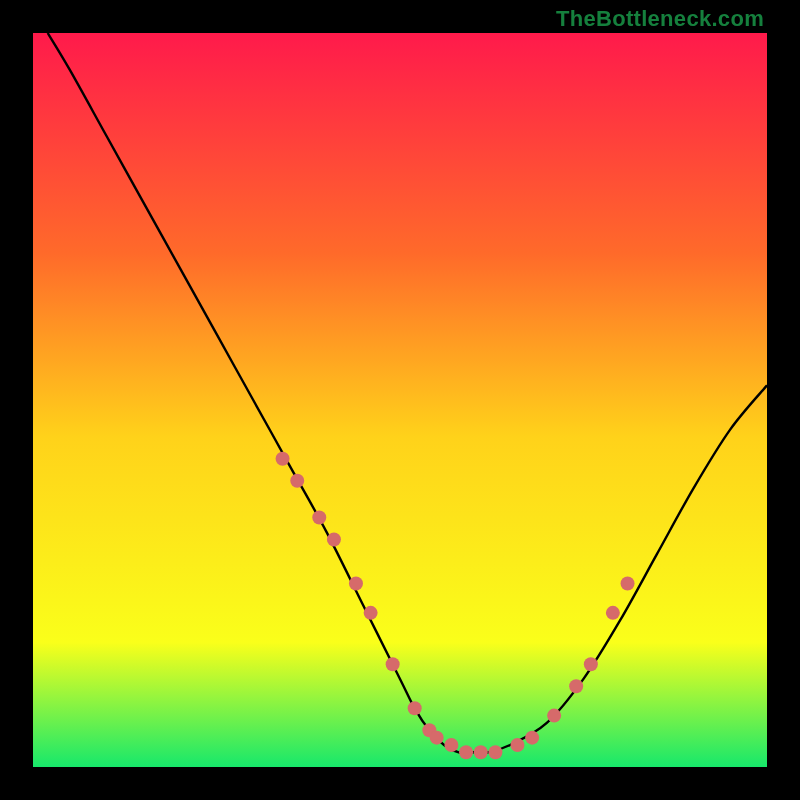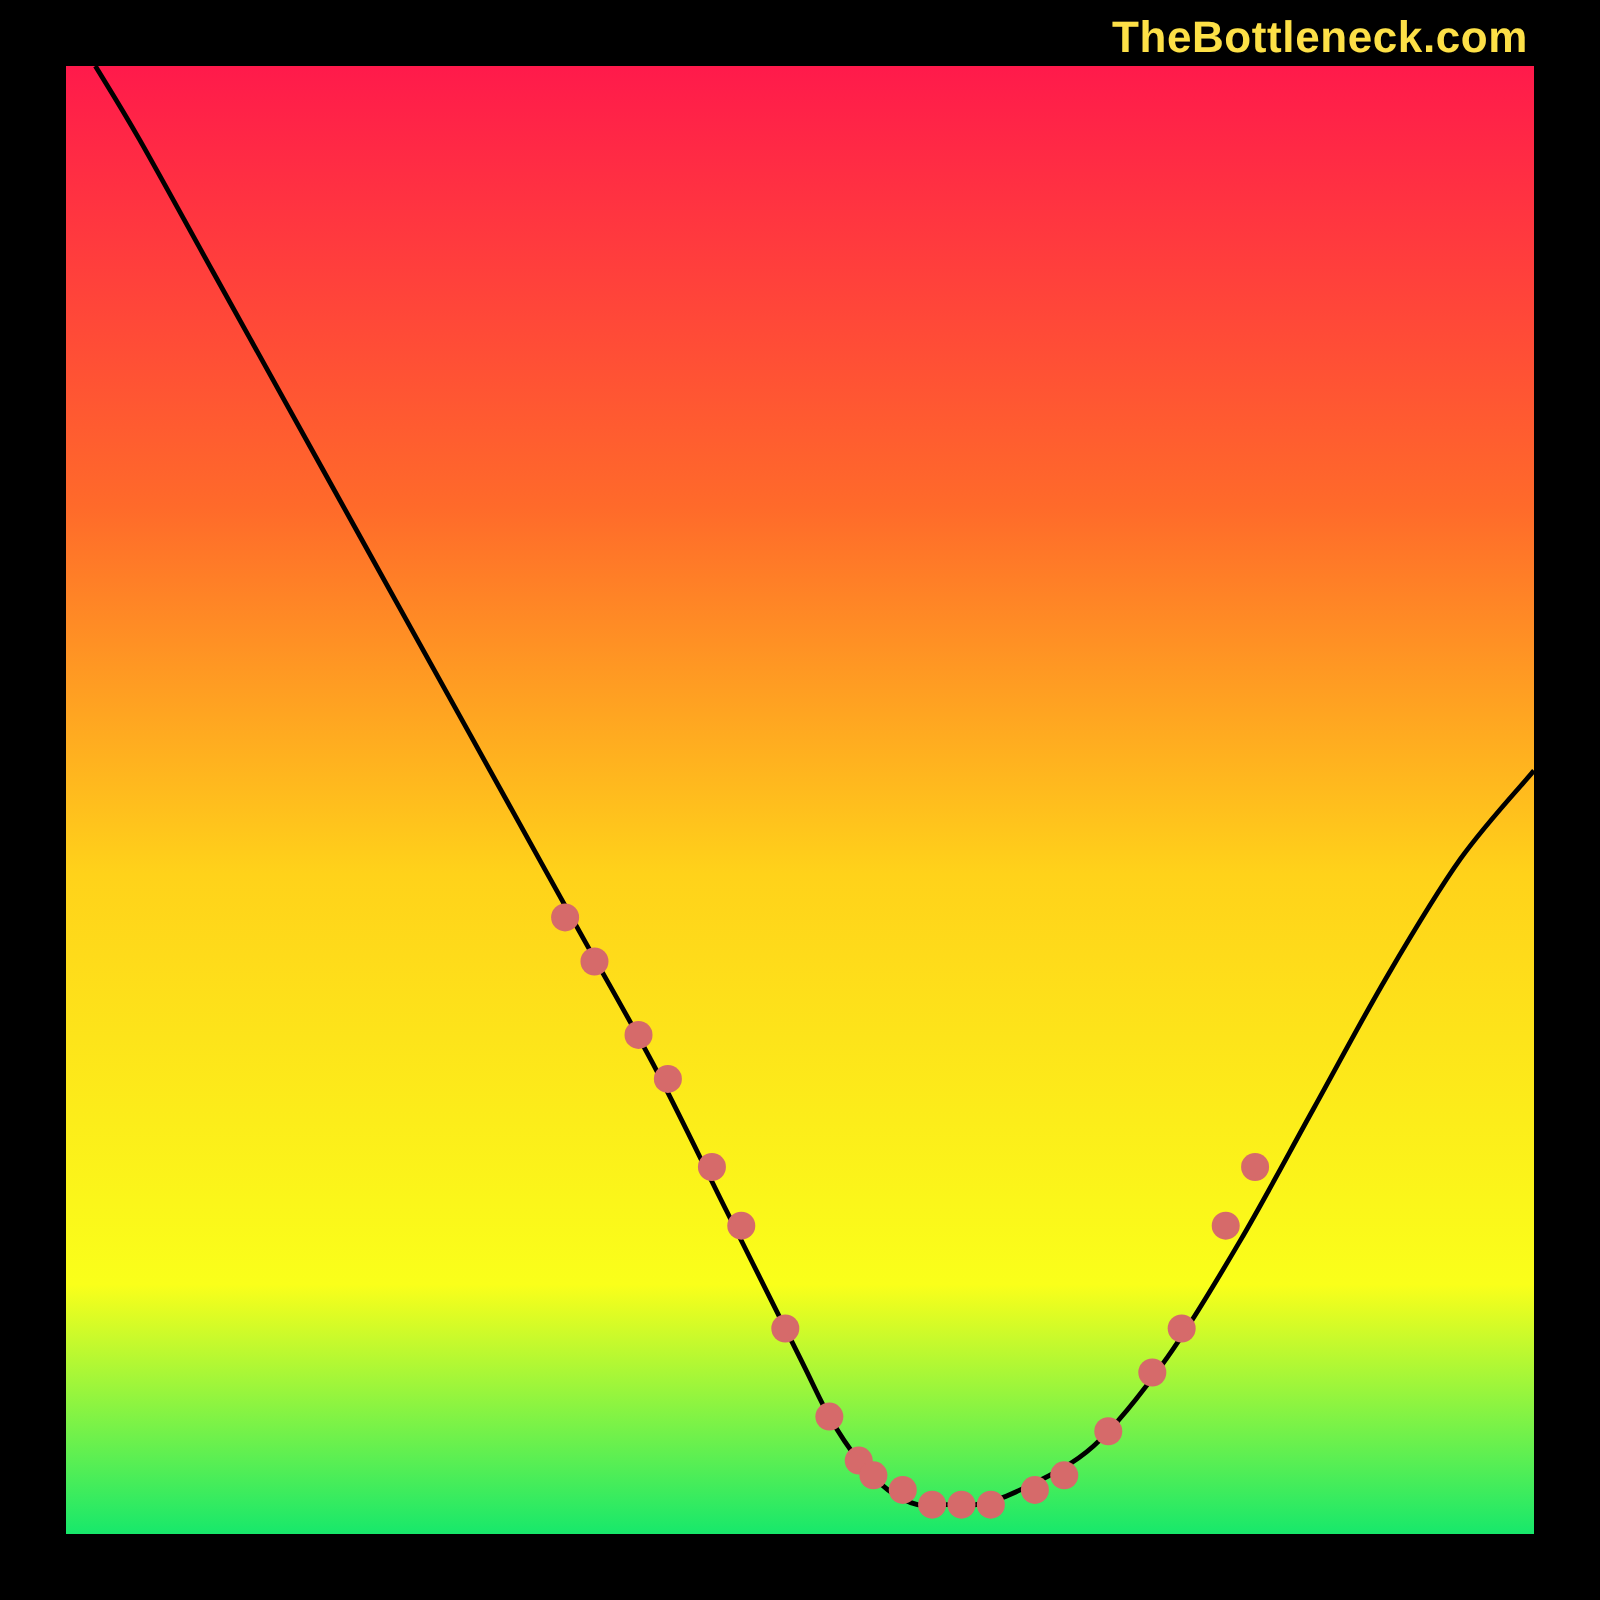--- a/index.html
+++ b/index.html
@@ -23,21 +23,21 @@
     position: absolute;
     left: 33px;
     top: 33px;
     width: 734px;
     height: 734px;
   }
   .watermark {
     position: absolute;
     top: 6px;
     right: 36px;
-    color: #fde047;
+    color: #15803d;
     font-size: 22px;
     font-weight: 600;
     letter-spacing: 0.3px;
   }
   svg {
     display: block;
   }
 </style>
 </head>
 <body>

